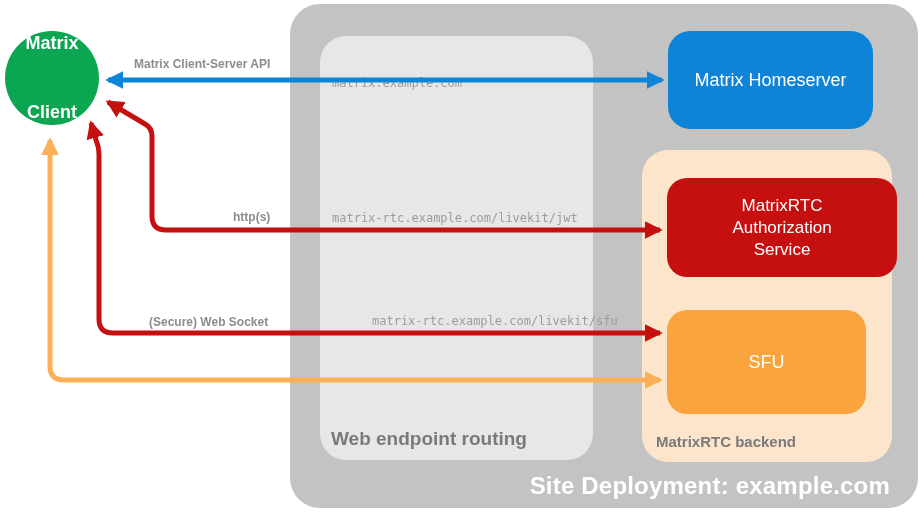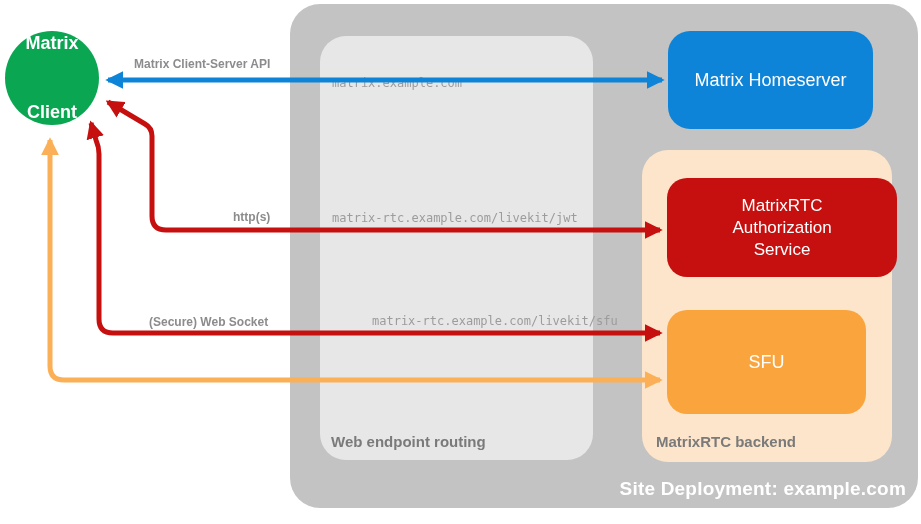--- a/index.html
+++ b/index.html
@@ -6,31 +6,31 @@
   .stage{
     position:relative;width:921px;height:524px;overflow:hidden;
     font-family:"Liberation Sans",sans-serif;background:#ffffff;
   }
   
   .site{
     position:absolute;left:290px;top:4px;width:628px;height:504px;
     background:var(--container_gray);border-radius:30px;
   }
   .site-label{
-    position:absolute;right:12px;bottom:8px;
-    font-size:19px;font-weight:bold;color:var(--white);
+    position:absolute;right:28px;bottom:8px;
+    font-size:24px;font-weight:bold;color:var(--white);
     letter-spacing:.2px;
   }
   .routing{
     position:absolute;left:30px;top:32px;width:273px;height:424px;
     background:var(--panel_gray);border-radius:26px;
   }
   .routing-label{
     position:absolute;left:11px;bottom:10px;
-    font-size:15px;font-weight:bold;color:var(--label_dark_gray);
+    font-size:19px;font-weight:bold;color:var(--label_dark_gray);
   }
   .route{
     position:absolute;left:12px;
     font-family:"DejaVu Sans Mono",monospace;
     font-size:12px;color:var(--mono_gray);white-space:nowrap;
   }
   .route.r1{top:40px;}
   .route.r2{top:175px;}
   .route.r3{top:278px;padding-left:40px;}
   .backend{

